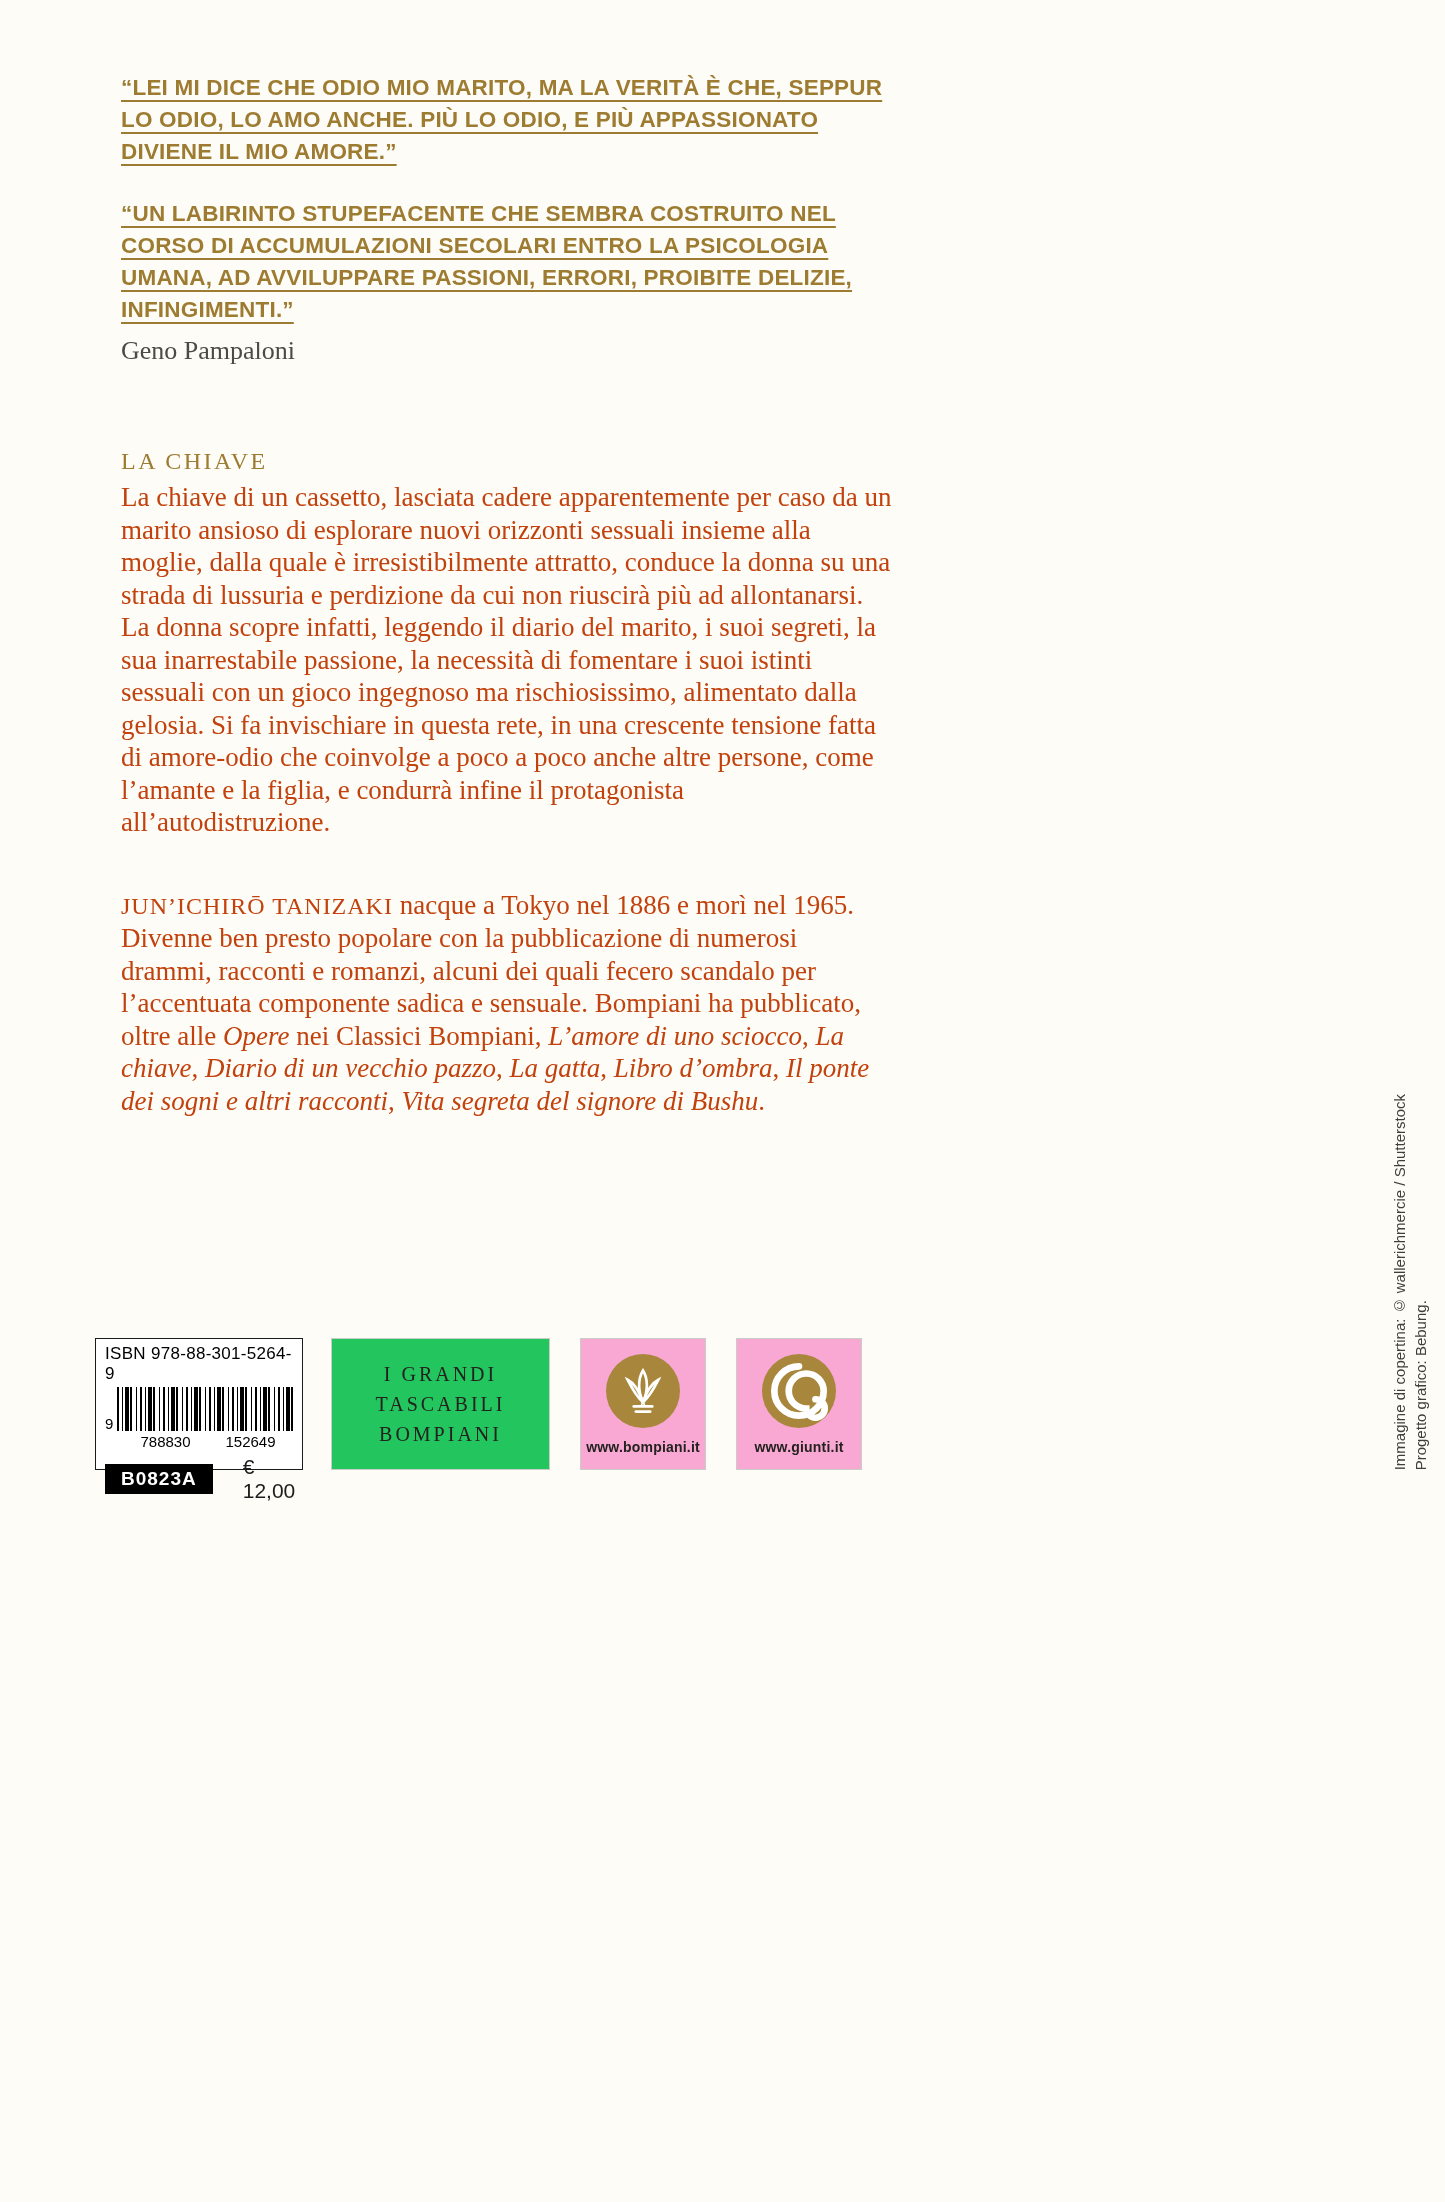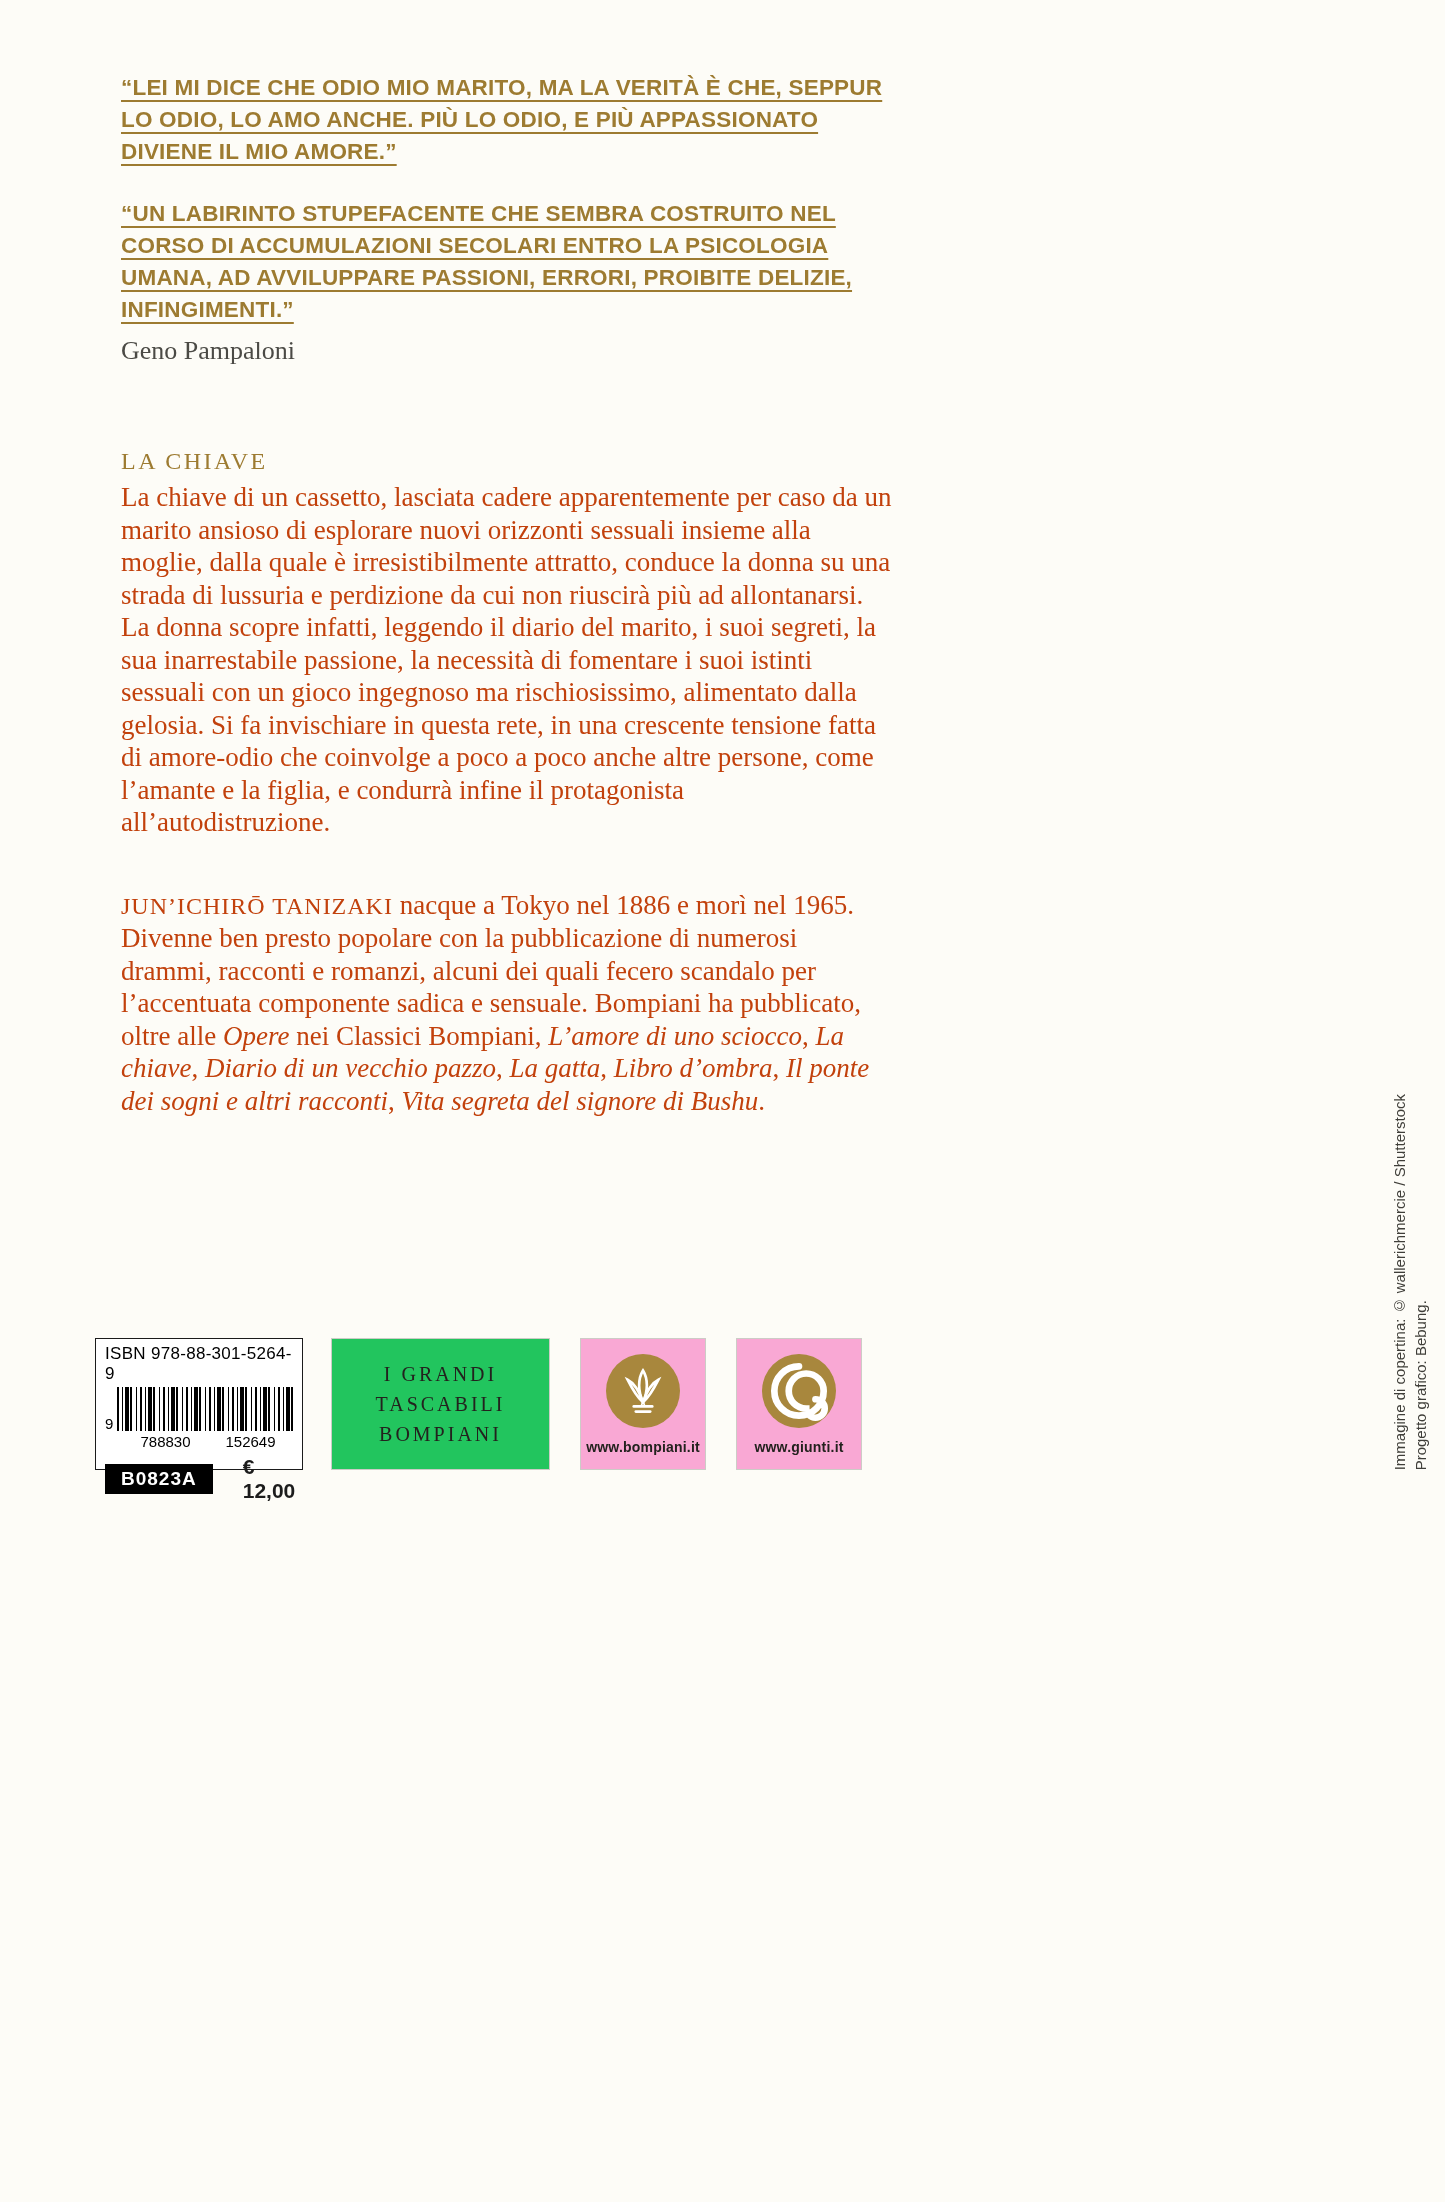--- a/index.html
+++ b/index.html
@@ -69,21 +69,21 @@
   .barcode-digits{
     display:flex;justify-content:space-around;
     font-size:15px;color:#000;margin:2px 0 0 18px;
   }
   .price-row{display:flex;align-items:center;margin-top:5px;}
   .code-chip{
     background:#000;color:#fff;font-weight:bold;
     font-size:19px;letter-spacing:1px;
     padding:4px 16px;
   }
-  .price{margin-left:30px;font-size:21px;font-weight:bold;color:#1c1c1c;}
+  .price{margin-left:30px;font-size:21px;font-weight:normal;color:#1c1c1c;}
 
   .series-box{
     width:219px;height:132px;box-sizing:border-box;margin-left:28px;
     border:1px solid #ccccc6;background:#22c55e;
     display:flex;flex-direction:column;align-items:center;justify-content:center;
     font-family:"Liberation Serif","DejaVu Serif",serif;
     font-size:20px;letter-spacing:3px;line-height:30px;color:#23221e;
   }
   .logo-box{
     width:126px;height:132px;box-sizing:border-box;margin-left:30px;

